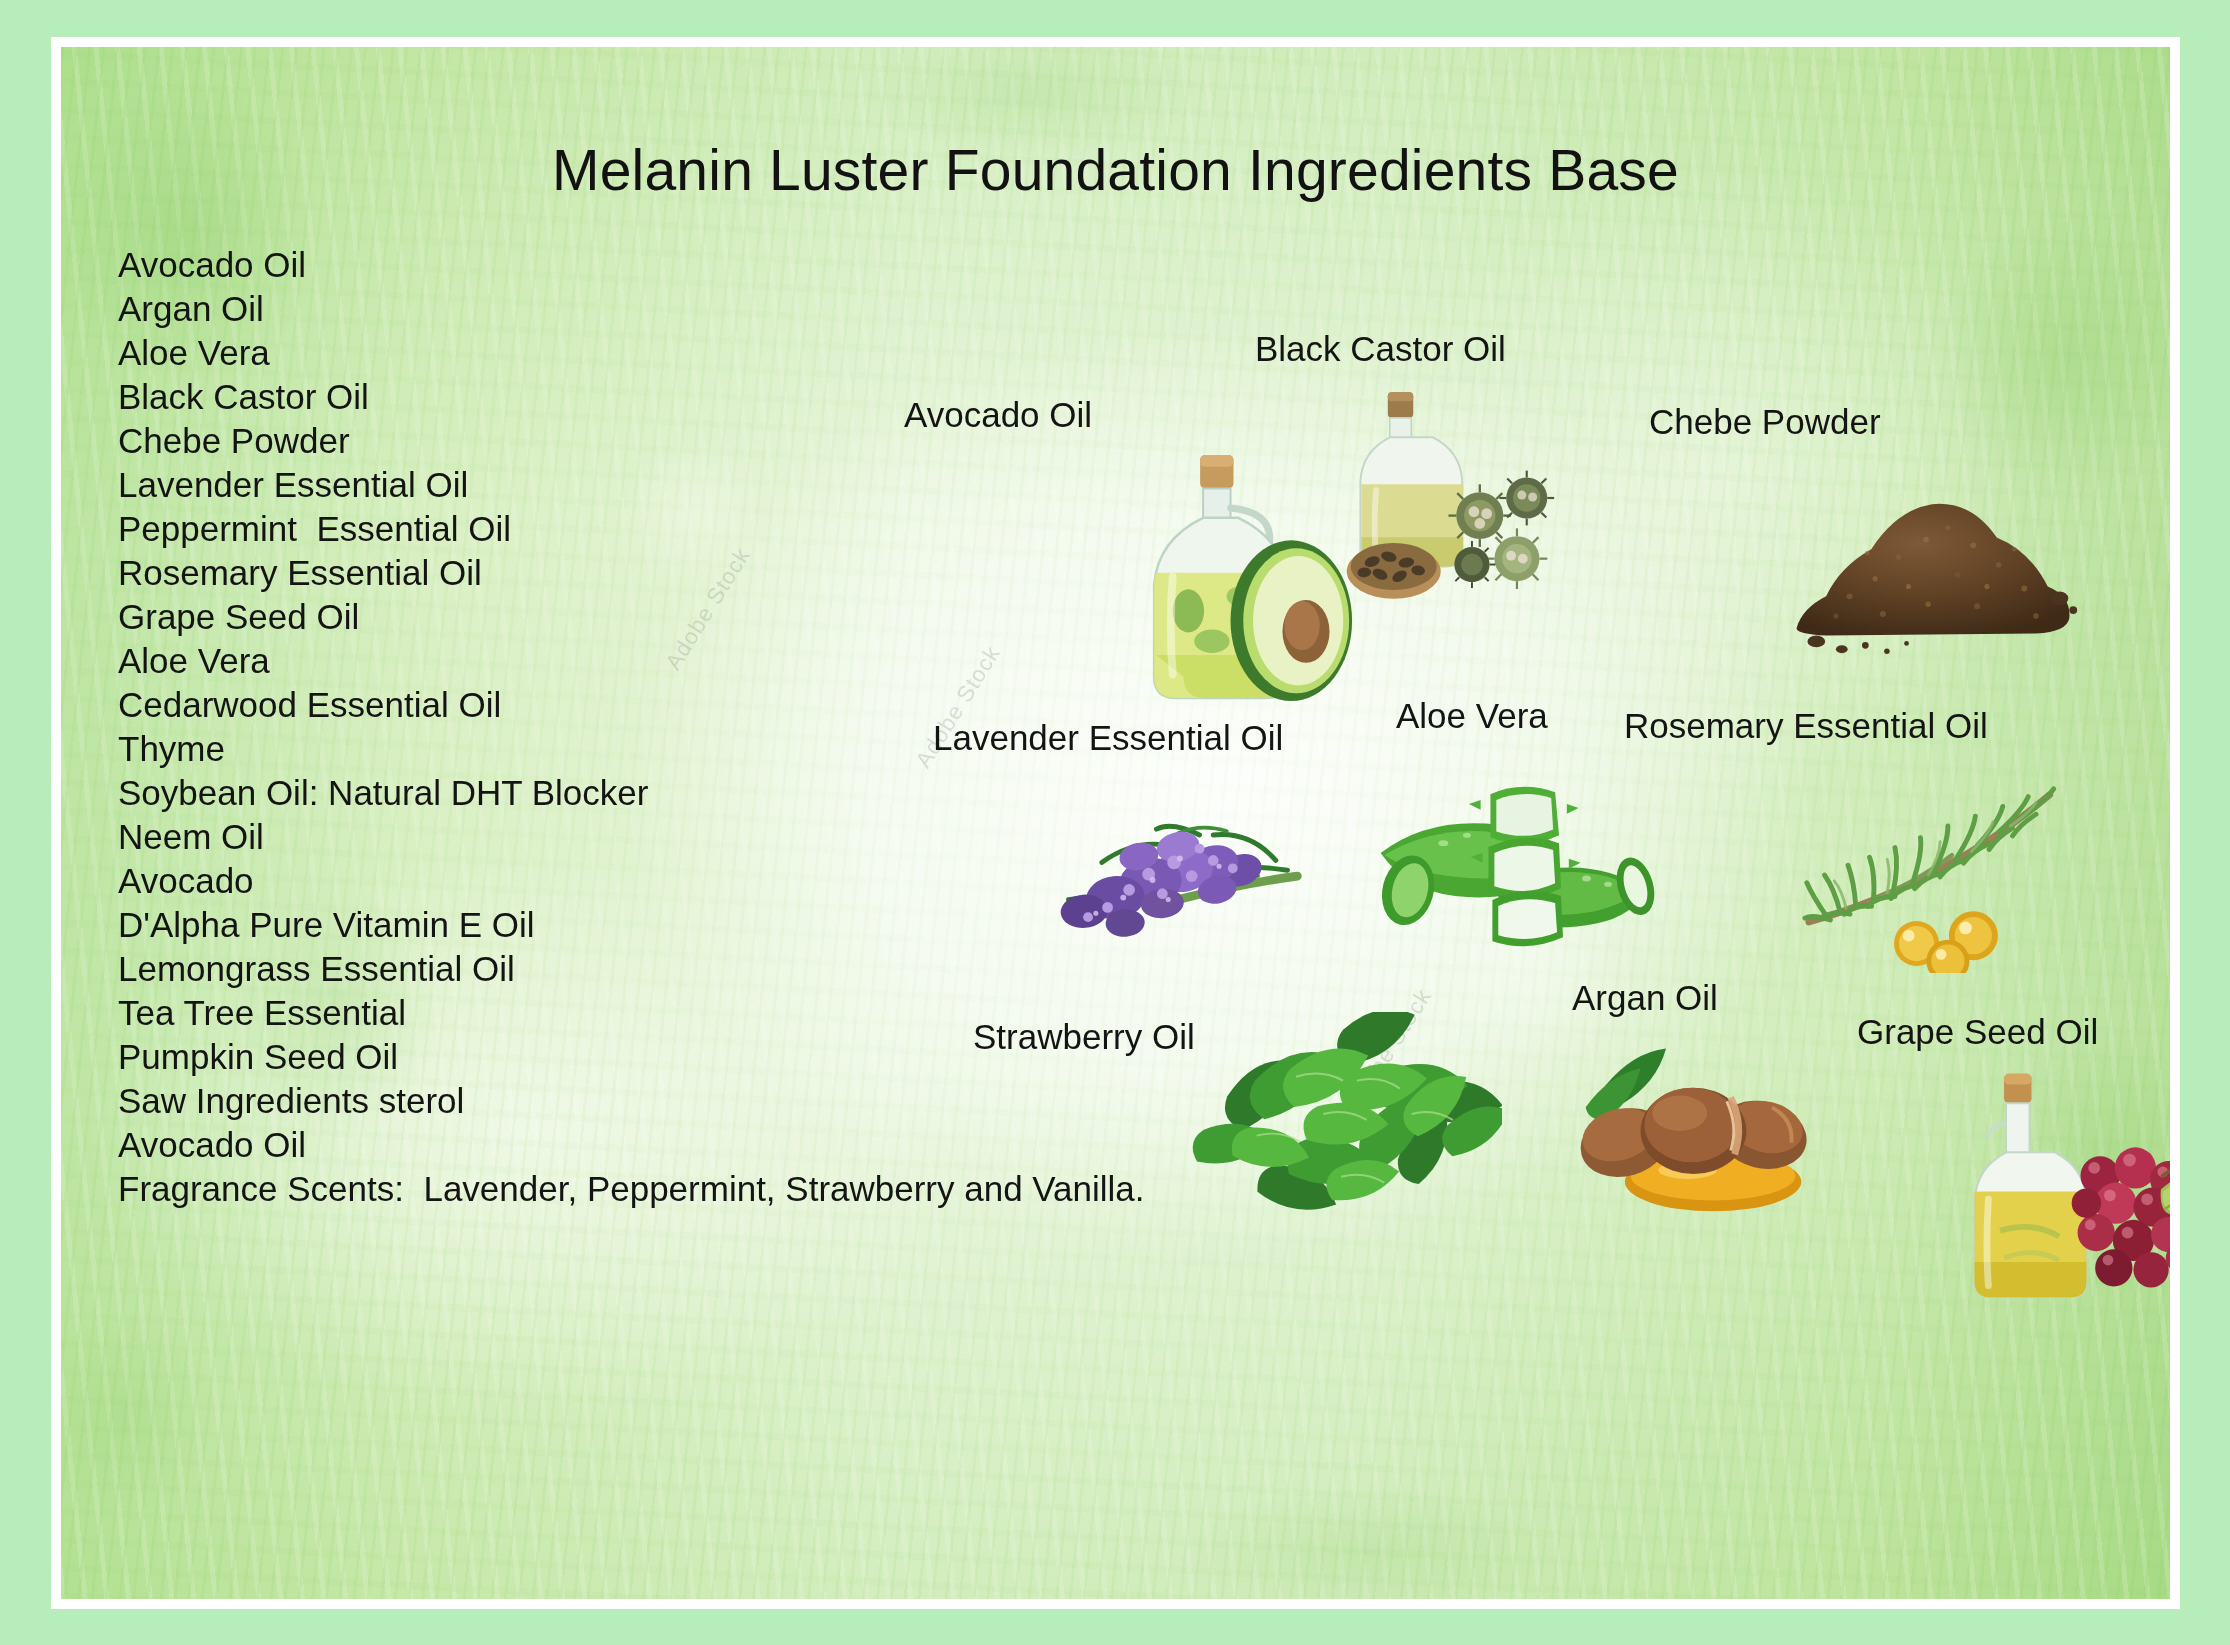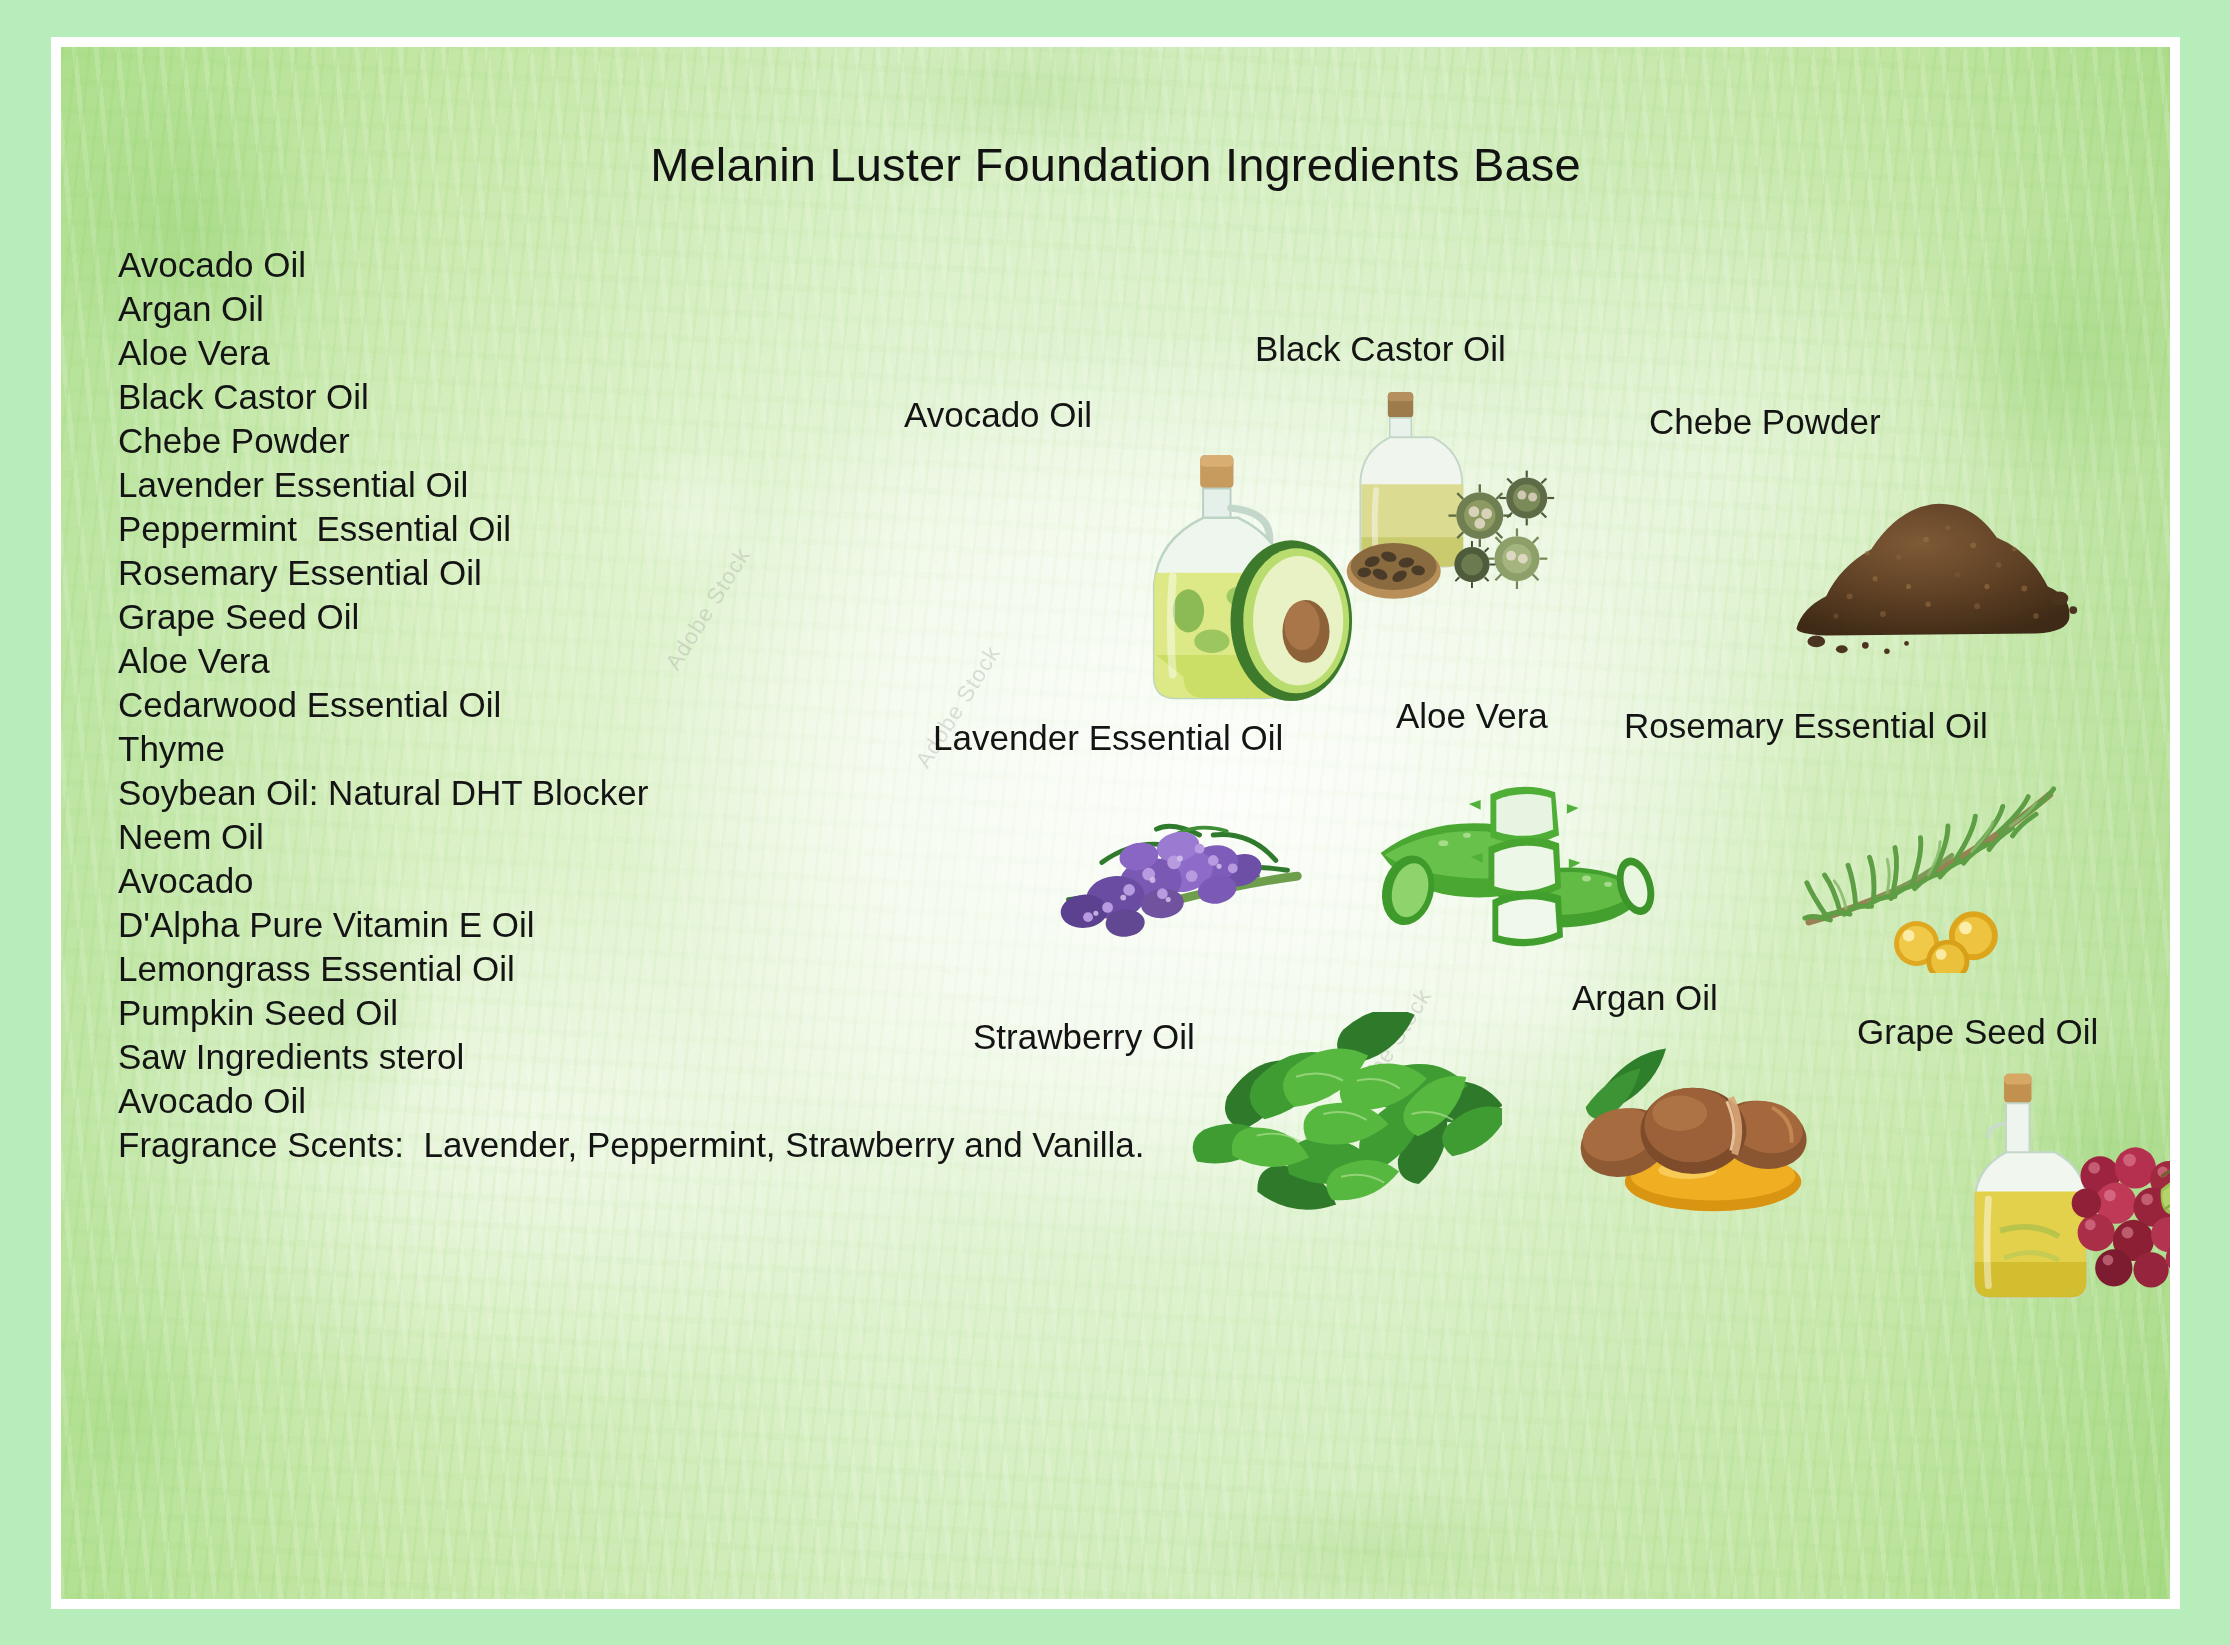--- a/index.html
+++ b/index.html
@@ -81,21 +81,21 @@
     position: relative;
     width: 100%;
     height: 100%;
   }
   .title {
     position: absolute;
     left: 0;
     right: 0;
     top: 90px;
     text-align: center;
-    font-size: 47px;
+    font-size: 57px;
     color: #121212;
     letter-spacing: 0.2px;
     white-space: nowrap;
   }
   .ingredient-list {
     position: absolute;
     left: 57px;
     top: 196px;
     width: 804px;
   }
@@ -158,20 +158,21 @@
           <li>Rosemary Essential Oil</li>
           <li>Grape Seed Oil</li>
           <li>Aloe Vera</li>
           <li>Cedarwood Essential Oil</li>
           <li>Thyme</li>
           <li>Soybean Oil: Natural DHT Blocker</li>
           <li>Neem Oil</li>
           <li>Avocado</li>
           <li>D'Alpha Pure Vitamin E Oil</li>
           <li>Lemongrass Essential Oil</li>
+          <li>Tea Tree Essential</li>
           <li>Pumpkin Seed Oil</li>
           <li>Saw Ingredients sterol</li>
           <li>Avocado Oil</li>
           <li>Fragrance Scents:  Lavender, Peppermint, Strawberry and Vanilla.</li>
         </ul>
       </div>
 
       <div class="figure">
         <div class="fig-label" style="left:843px; top:348px;">Avocado Oil</div>
         <div class="art" style="left:1049px; top:402px;">

